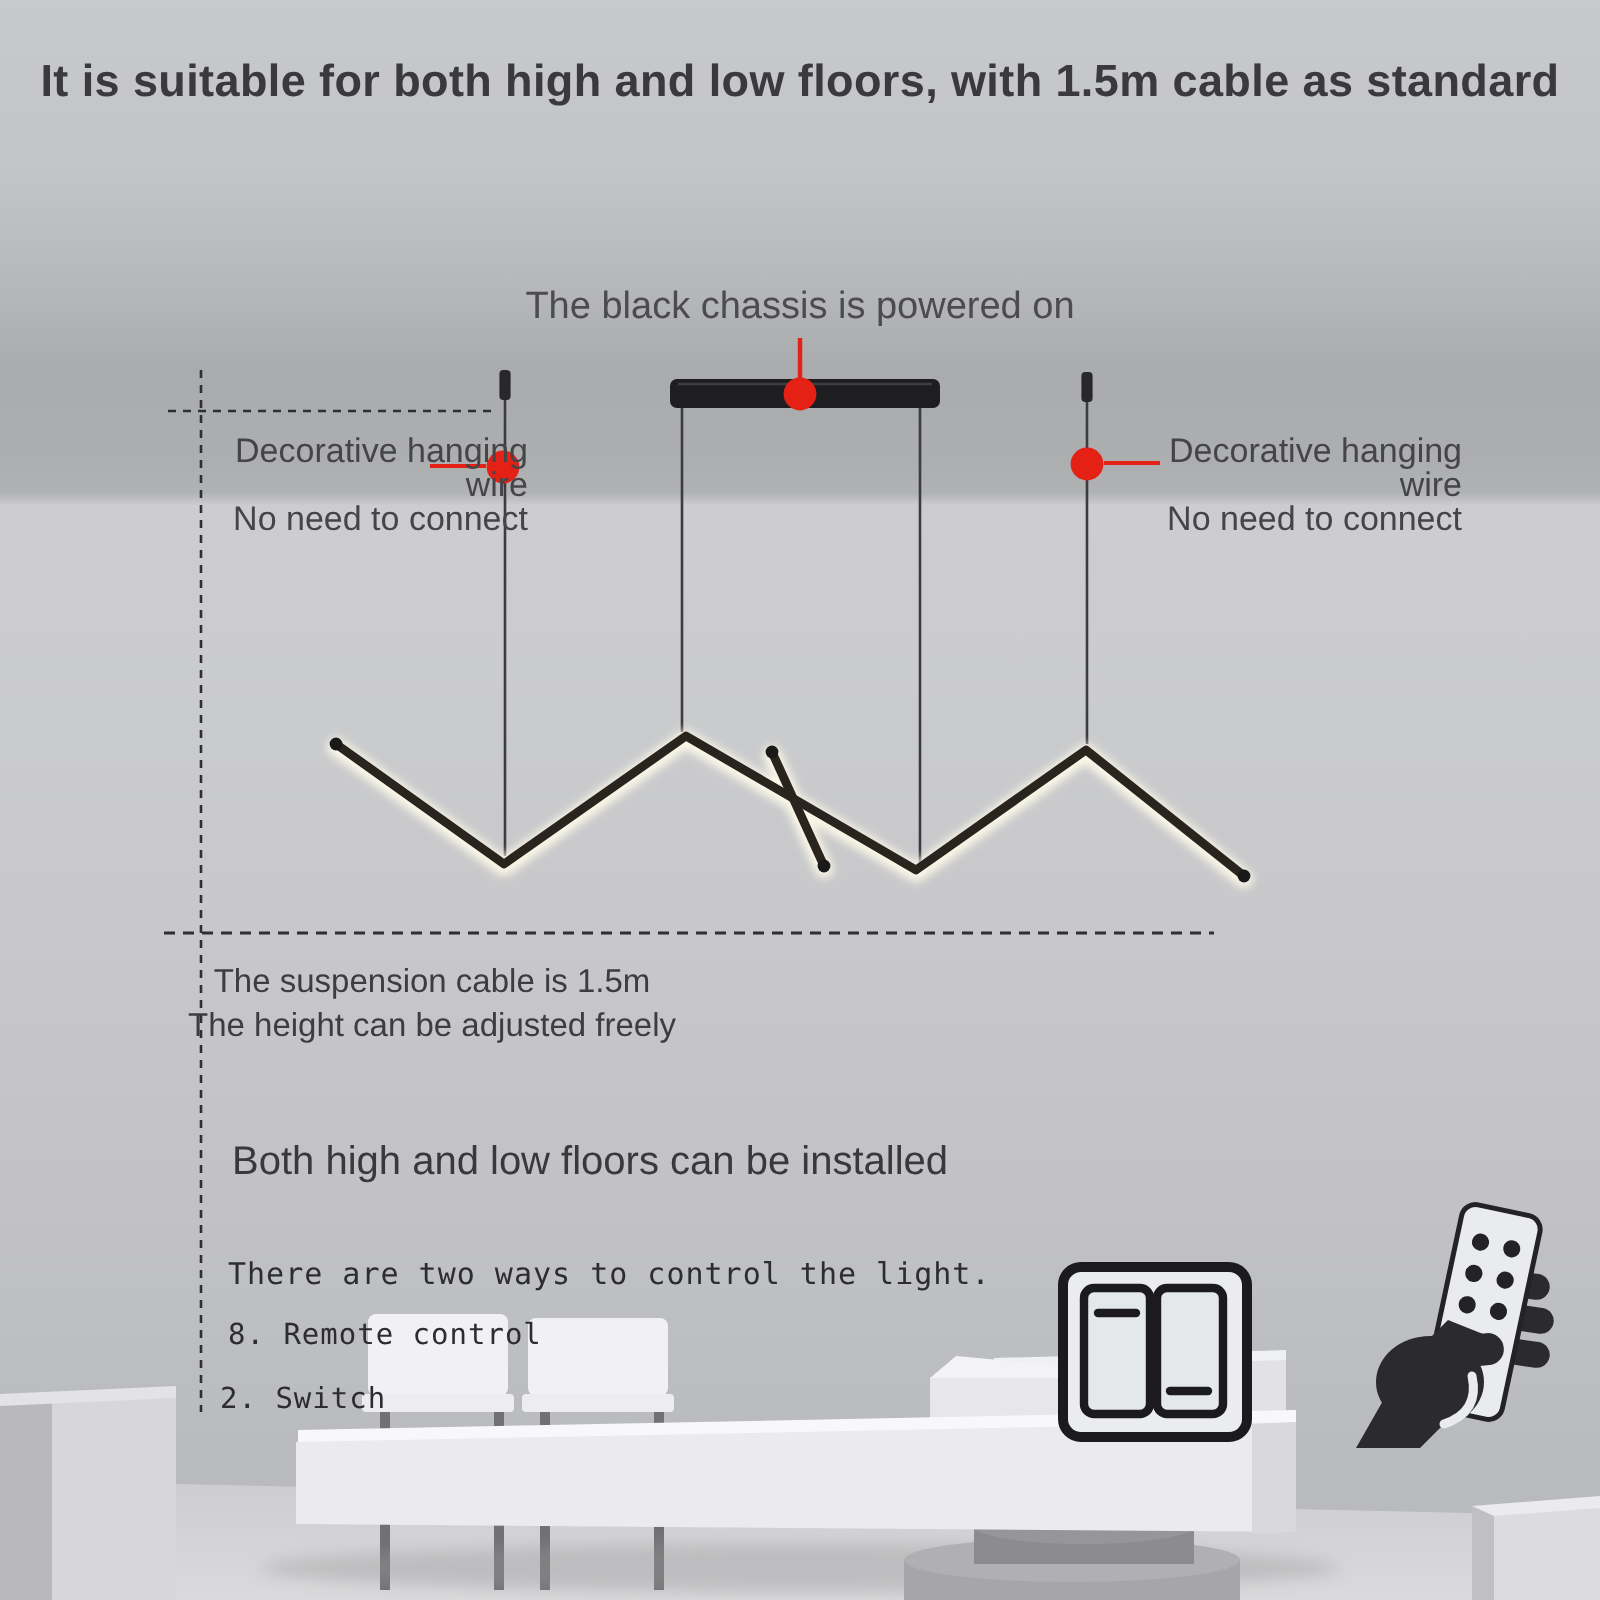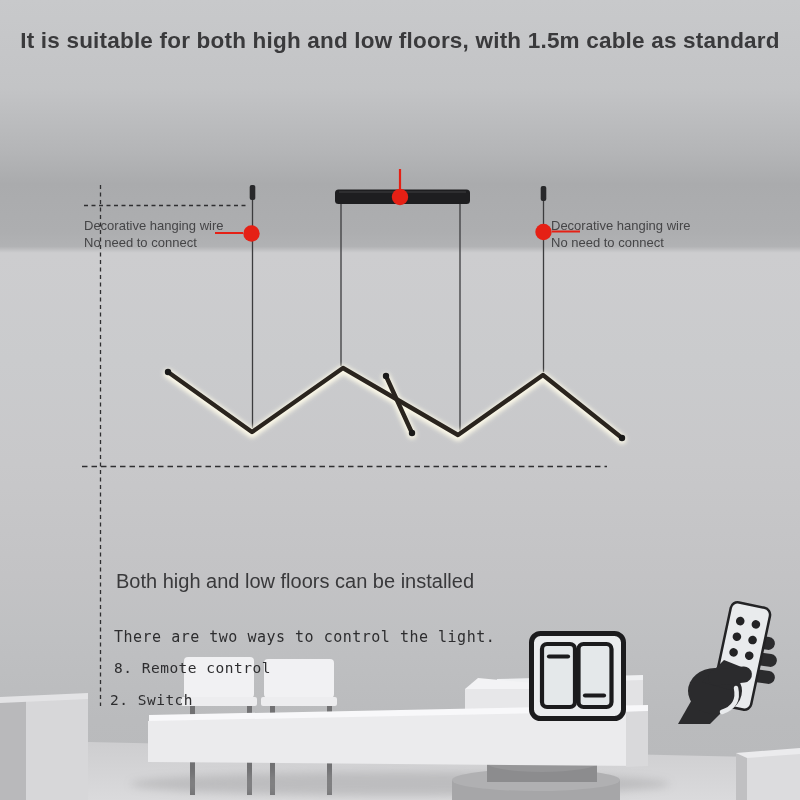--- a/index.html
+++ b/index.html
@@ -8,21 +8,21 @@
          background:linear-gradient(180deg,
            #c8c9cb 0%, #c3c4c6 11%, #b4b5b7 19%, #aaabad 23%,
            #adaeb0 29%, #b1b2b4 30.8%, #cdcdcf 31.6%,
            #cacbcd 45%, #c8c8ca 58%, #c3c3c5 72%,
            #bfc0c2 80%, #babbbd 90%, #b8b9bb 100%);}
   .stage svg{position:absolute;left:0;top:0;}
   .txt{position:absolute;color:#3f3f41;}
   .title{top:28px;left:0;width:800px;text-align:center;font-size:22.5px;font-weight:700;color:#3a3a3c;letter-spacing:.2px;}
   .subtitle{top:62px;left:0;width:800px;text-align:center;font-size:15px;color:#48484a;}
   .chassis-label{top:143px;left:0;width:800px;text-align:center;font-size:19px;color:#4c4c4e;}
-  .note{font-size:13px;line-height:17px;text-align:left;color:#454547;width:180px;}
+  .note{font-size:17px;line-height:17px;text-align:right;color:#454547;width:180px;}
   .note-left{left:84px;top:217px;}
   .note-right{left:551px;top:217px;}
   .cable-note{left:65px;top:481px;width:302px;text-align:center;font-size:16.5px;line-height:21.5px;color:#3d3d3f;}
   .floors{left:116px;top:570px;font-size:20px;color:#39393b;}
   .mono{font-family:"DejaVu Sans Mono",monospace;color:#2d2d2f;letter-spacing:.5px;}
   .ways{left:114px;top:628px;font-size:15px;}
   .item1{left:114px;top:660px;font-size:14.5px;}
   .item2{left:110px;top:692px;font-size:14.5px;}
 </style>
 </head>
@@ -167,29 +167,34 @@
         <polygon points="26,134 50,92 82,110 58,134"></polygon>
         <ellipse cx="63" cy="101" rx="27" ry="23"></ellipse>
         <polygon points="50,92 72,70 92,78 78,100"></polygon>
         <rect x="56" y="78" width="44" height="16" rx="8" transform="rotate(-6 78 86)"></rect>
       </g>
       <path d="M84,98 Q88,116 70,122" stroke="#e9ebed" stroke-width="4.5" fill="none" stroke-linecap="round"></path>
     </g>
   </svg>
 
   <div class="txt title">It is suitable for both high and low floors, with 1.5m cable as standard</div>
+  <div class="txt chassis-label">The black chassis is powered on</div>
 
   <div class="txt note note-left">
     <div>Decorative hanging wire</div>
     <div>No need to connect</div>
   </div>
   <div class="txt note note-right">
     <div>Decorative hanging wire</div>
     <div>No need to connect</div>
   </div>
 
+  <div class="txt cable-note">
+    <div>The suspension cable is 1.5m</div>
+    <div>The height can be adjusted freely</div>
+  </div>
 
   <div class="txt floors">Both high and low floors can be installed</div>
   <div class="txt mono ways">There are two ways to control the light.</div>
   <div class="txt mono item1">8. Remote control</div>
   <div class="txt mono item2">2. Switch</div>
 
 </div>
 
 </body></html>

